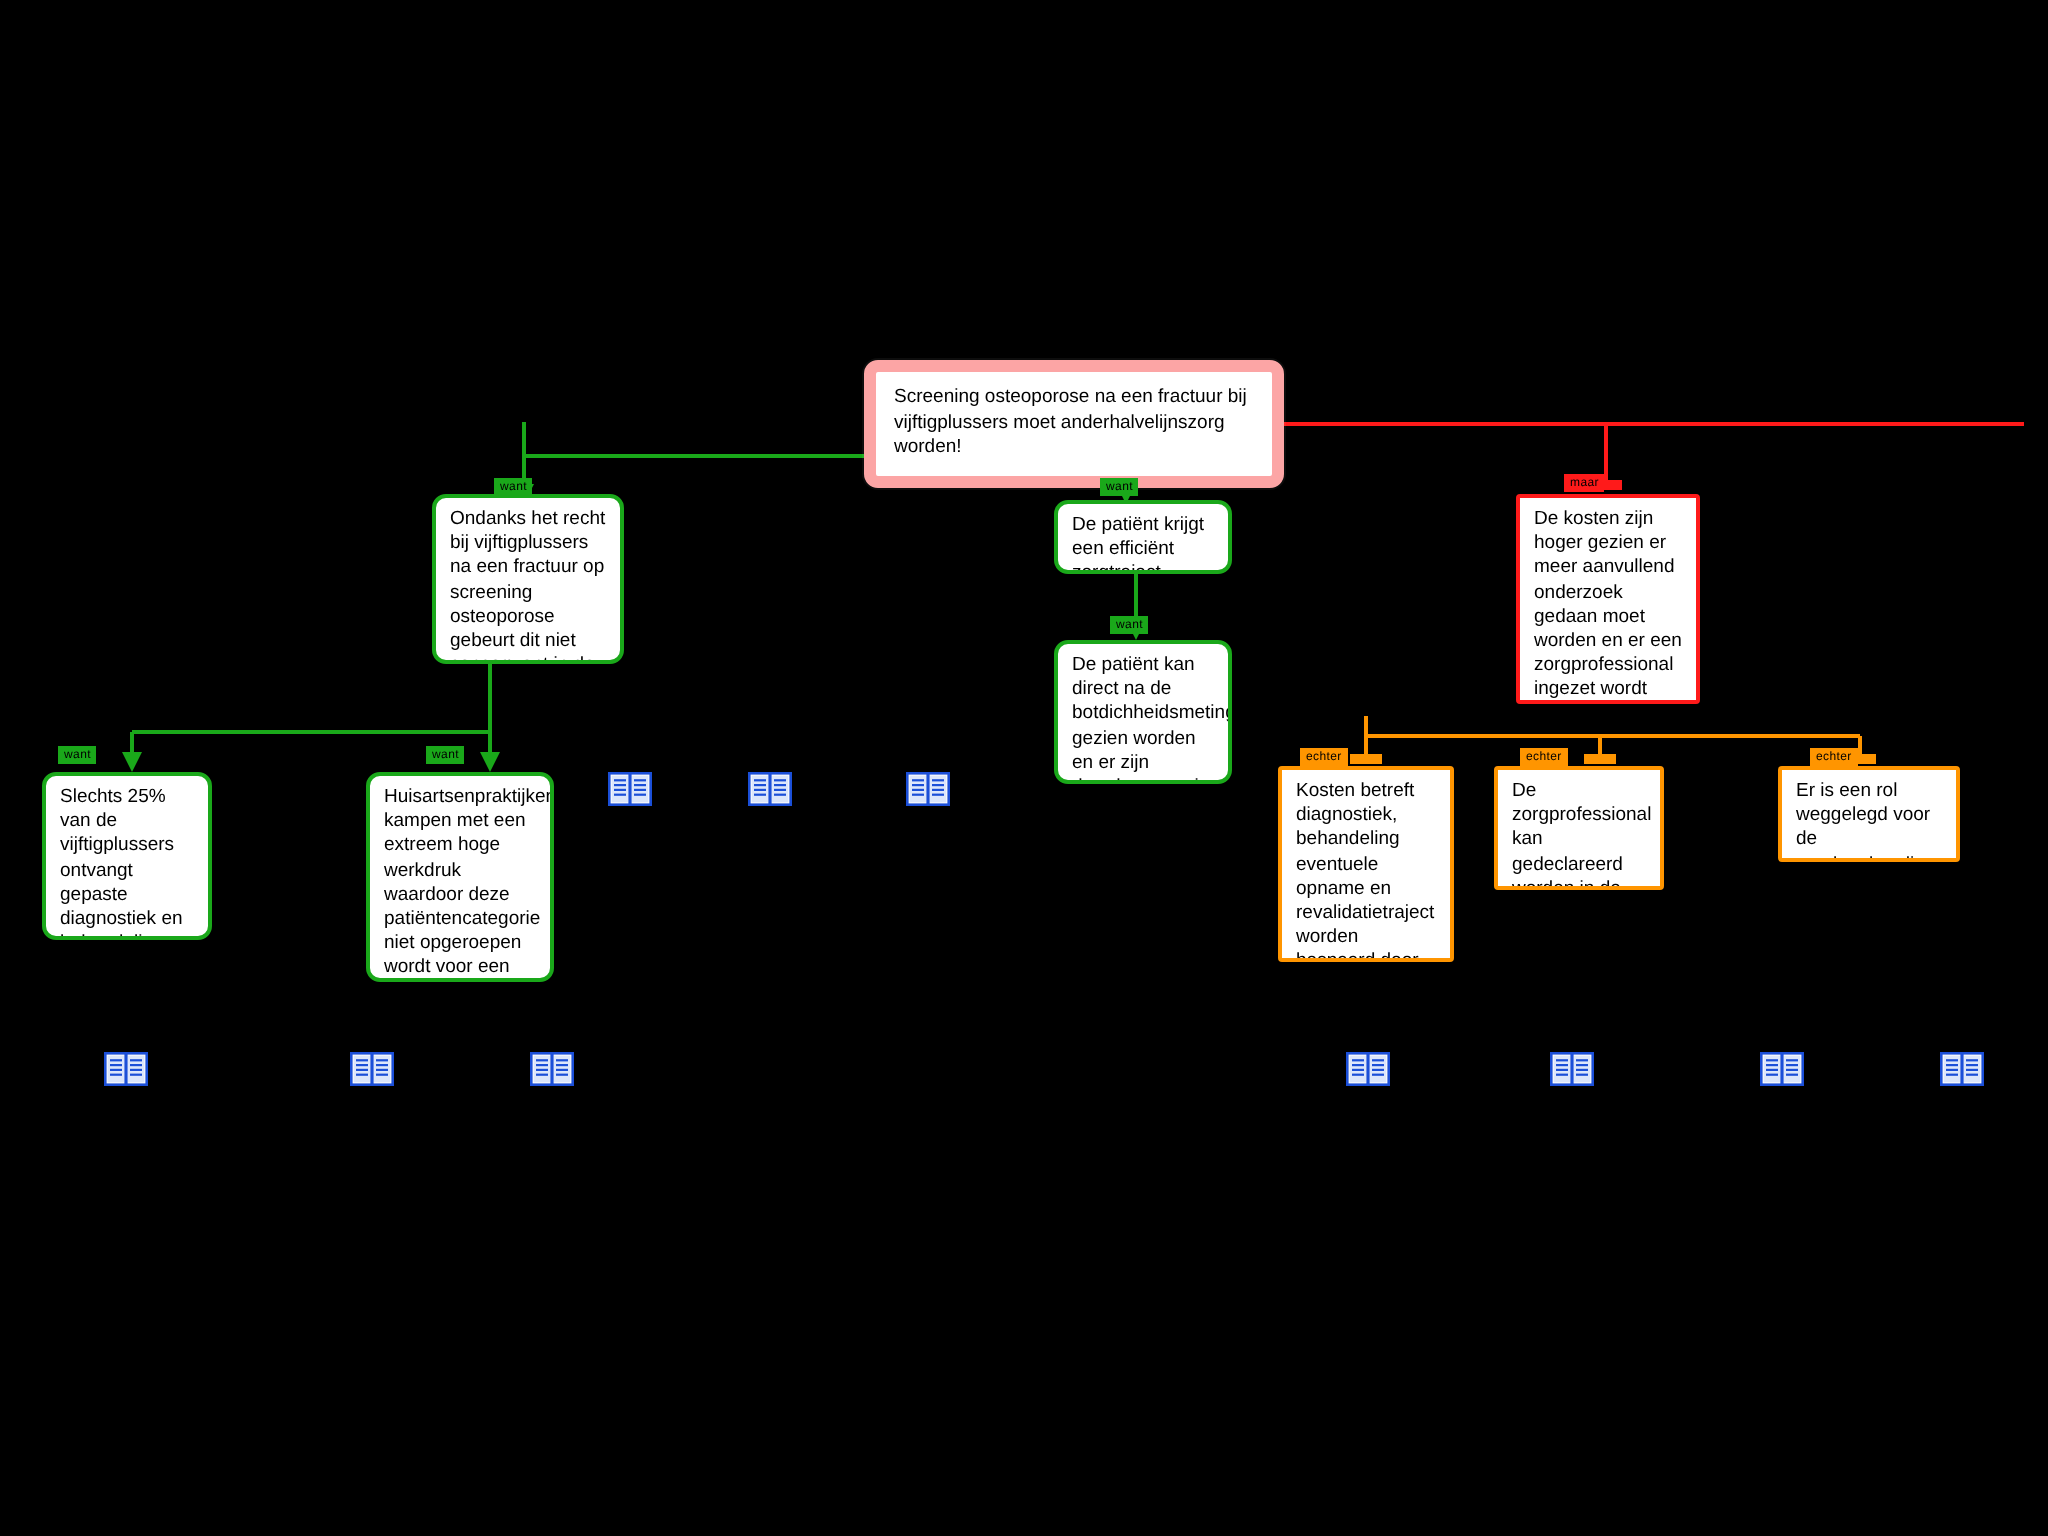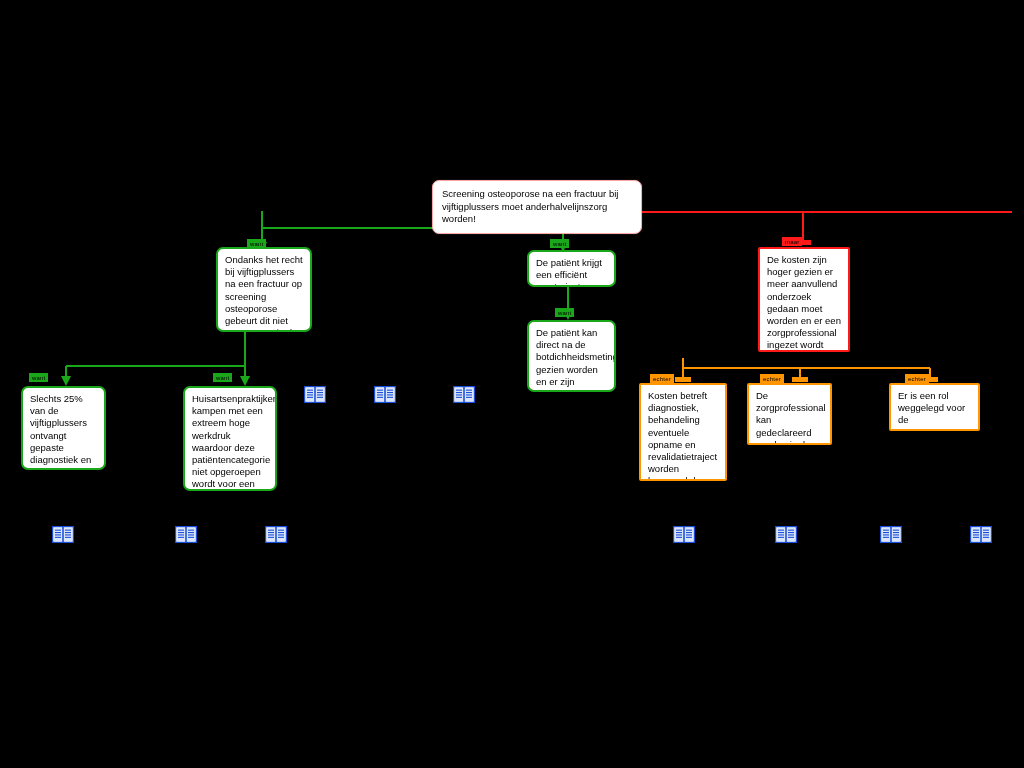--- a/index.html
+++ b/index.html
@@ -38,21 +38,21 @@
     padding: 5px 6px 5px 7px;
     overflow: hidden;
   }
   .node .txt {
     display: block;
     white-space: pre-line;
   }
 
   
   .node.root {
-    border: 1px solid #fca5a5;
+    border: 6px solid #fca5a5;
     border-radius: 7px;
     box-shadow: 0 0 0 1px rgba(255,255,255,0.05);
     font-size: 9.5px;
     line-height: 12.5px;
     padding: 7px 9px;
   }
 
   
   .node.pro {
     border: 2px solid #1aa81a;

